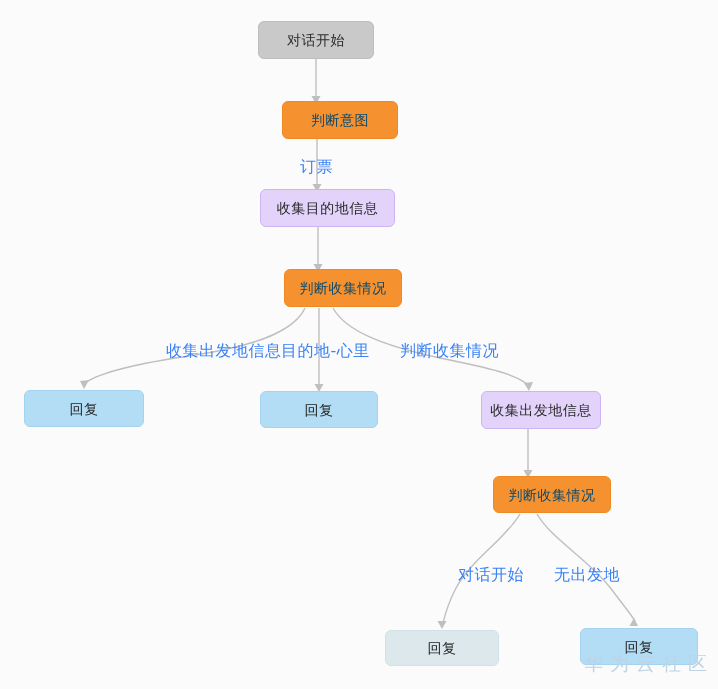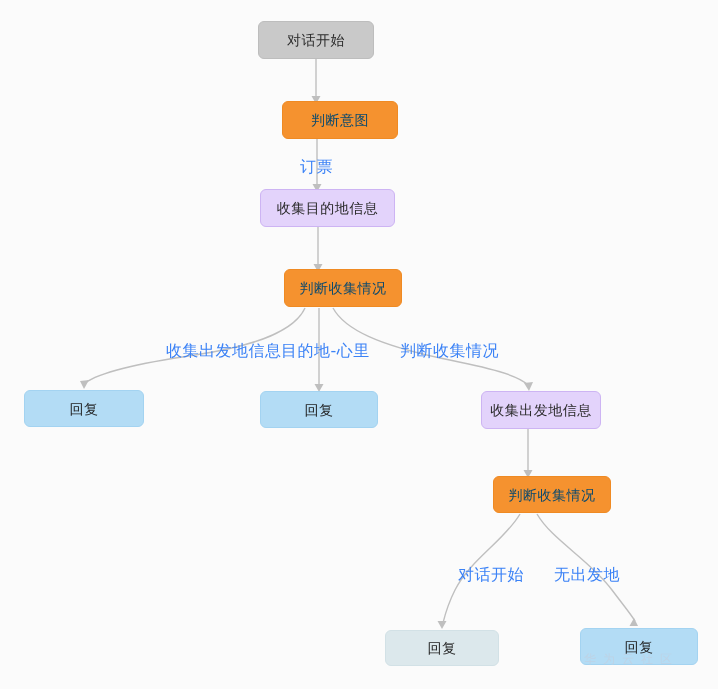--- a/index.html
+++ b/index.html
@@ -68,21 +68,21 @@
     position: absolute;
     font-size: 16px;
     color: #3b82f6;
     letter-spacing: 0.5px;
     white-space: nowrap;
     z-index: 3;
     background: transparent;
   }
   .watermark {
     position: absolute;
-    font-size: 12px;
+    font-size: 19px;
     letter-spacing: 7px;
     color: #bdd3e6;
     white-space: nowrap;
     z-index: 4;
     pointer-events: none;
   }
   .edge-path {
     fill: none;
     stroke: #bfbfbf;
     stroke-width: 1.4px;

